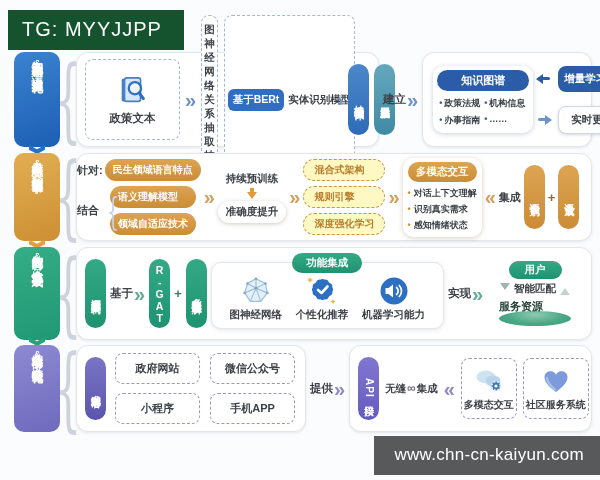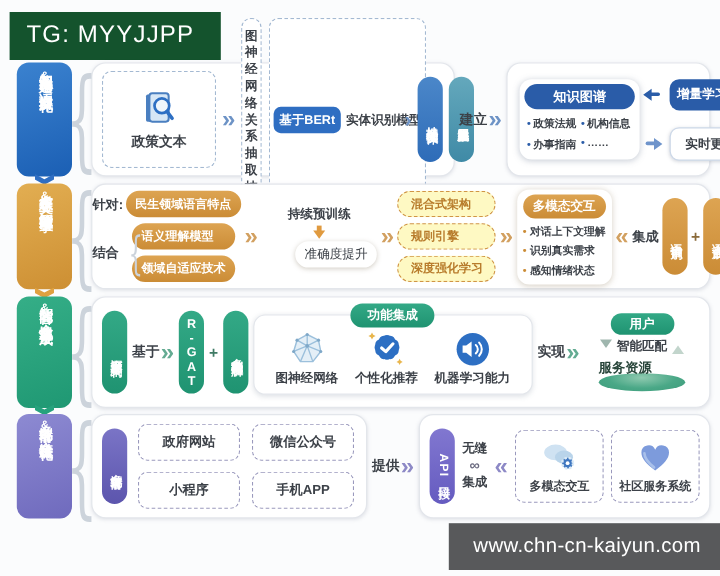--- a/index.html
+++ b/index.html
@@ -128,22 +128,22 @@
   .pillcol { display:flex; flex-direction:column; gap:5px; }
   .minibrace { width:7px; overflow:visible; display:flex; align-items:center; }
   .minibrace::before { content:"{"; font-family:"DejaVu Serif",serif; font-size:38px;
     color:#ccd3db; transform:scaleX(.5); line-height:0; }
   .pretrain { display:flex; flex-direction:column; align-items:center; gap:2px; flex:0 0 auto; }
   .pretrain .ptext { font-size:10.5px; font-weight:700; white-space:nowrap; }
   .odown { width:10px; height:11px; position:relative; }
   .odown::before { content:""; position:absolute; left:3px; top:0; width:4px; height:5px; background:#e09a3f; }
   .odown::after { content:""; position:absolute; left:0; top:4px;
     border:5px solid transparent; border-top:7px solid #e09a3f; }
-  .accpill { background:#fff; border-radius:12px; font-size:10.5px; font-weight:400;
-    padding:4px 8px; white-space:nowrap; box-shadow:0 1px 4px rgba(150,140,120,.45);margin-left:28px; }
+  .accpill { background:#fff; border-radius:12px; font-size:10.5px; font-weight:700;
+    padding:4px 8px; white-space:nowrap; box-shadow:0 1px 4px rgba(150,140,120,.45); }
   .dashcol { display:flex; flex-direction:column; gap:5px; flex:0 0 auto; }
   .dpill { border:1.5px dashed #d09546; color:#b87c2c; background:#fef9c3; border-radius:13px;
     font-size:10px; font-weight:700; padding:3px 10px; text-align:left; white-space:nowrap; }
   .mmcard { background:#fff; border-radius:10px; box-shadow:0 1px 5px rgba(140,120,90,.35);
     padding:4px 5px; flex:0 0 auto; }
   .mmhead { background:linear-gradient(#dda452,#cb8c36); color:#fff; border-radius:10px;
     text-align:center; font-size:10.5px; font-weight:700; padding:3px 6px; margin-bottom:3px; white-space:nowrap; }
   .mmitem { font-size:9px; font-weight:700; white-space:nowrap; line-height:16px; display:block; }
   .mmitem::before { content:"•"; color:#cb8c36; margin-right:3px; }
   .plus { font-size:13px; font-weight:700; color:#8a6a3a; display:flex; align-items:center; }
@@ -169,21 +169,21 @@
   .tri-up   { width:0; height:0; border:5px solid transparent; border-bottom:7px solid #c2d5cc; }
   .resource { display:flex; flex-direction:column; align-items:flex-start; }
   .restext { font-size:11px; font-weight:700; color:#28453a; position:relative; z-index:2; }
   .disc { width:72px; height:15px; border-radius:50%; margin-top:-3px;
     background:radial-gradient(ellipse at 50% 25%, #8fcab0, #4aa887 55%, #3d9b7a); }
 
   
   .changrid { display:grid; grid-template-columns:1fr 1fr; gap:9px 10px; flex:1; padding:0 2px; }
   .chanbox { border:1.5px dashed #9a99bd; border-radius:8px; background:#fff; text-align:center;
     font-size:11px; font-weight:700; padding:7px 2px; white-space:nowrap; }
-  .seam { display:flex; flex-direction:column; align-items:center; gap:1px; flex:0 0 auto;
+  .seam { display:flex; flex-direction:row; align-items:center; gap:1px; flex:0 0 auto;
     font-size:10.5px; font-weight:700; line-height:13px; }
   .seam .inf { font-size:12px; color:#6b6b80; }
   .platbox { border:1.5px dashed #9a99bd; border-radius:8px; background:#fff;
     display:flex; flex-direction:column; align-items:center; justify-content:center;
     gap:2px; flex:1; align-self:stretch; margin:6px 0; padding:3px 2px; }
   .platbox .plabel2 { font-size:10px; font-weight:700; white-space:nowrap; }
 </style>
 </head>
 <body>
 

